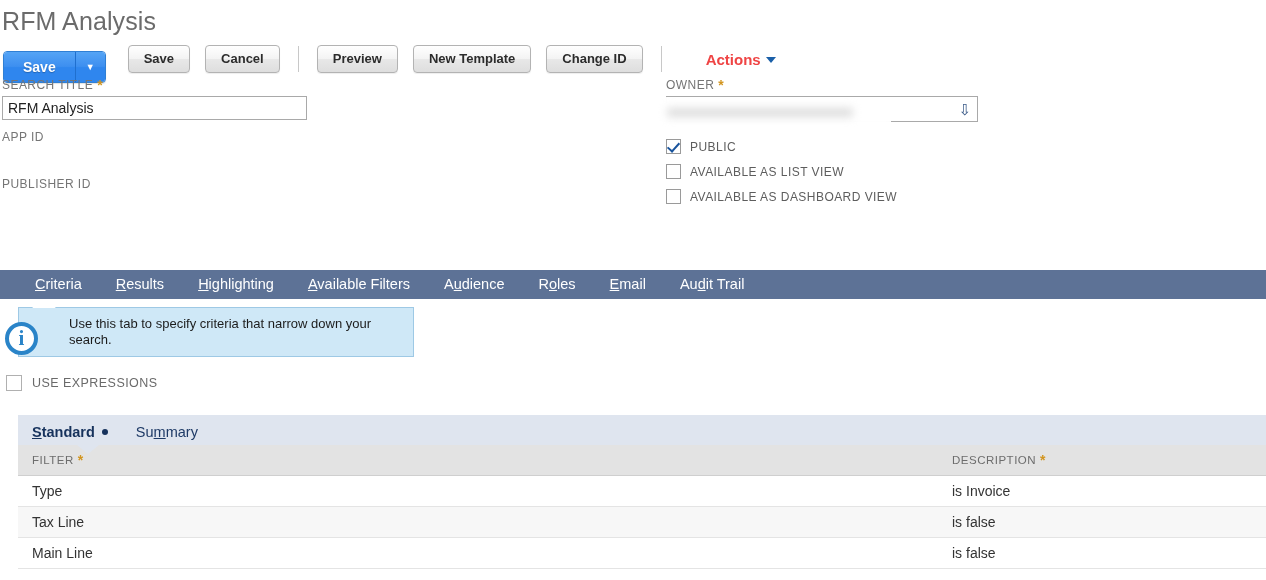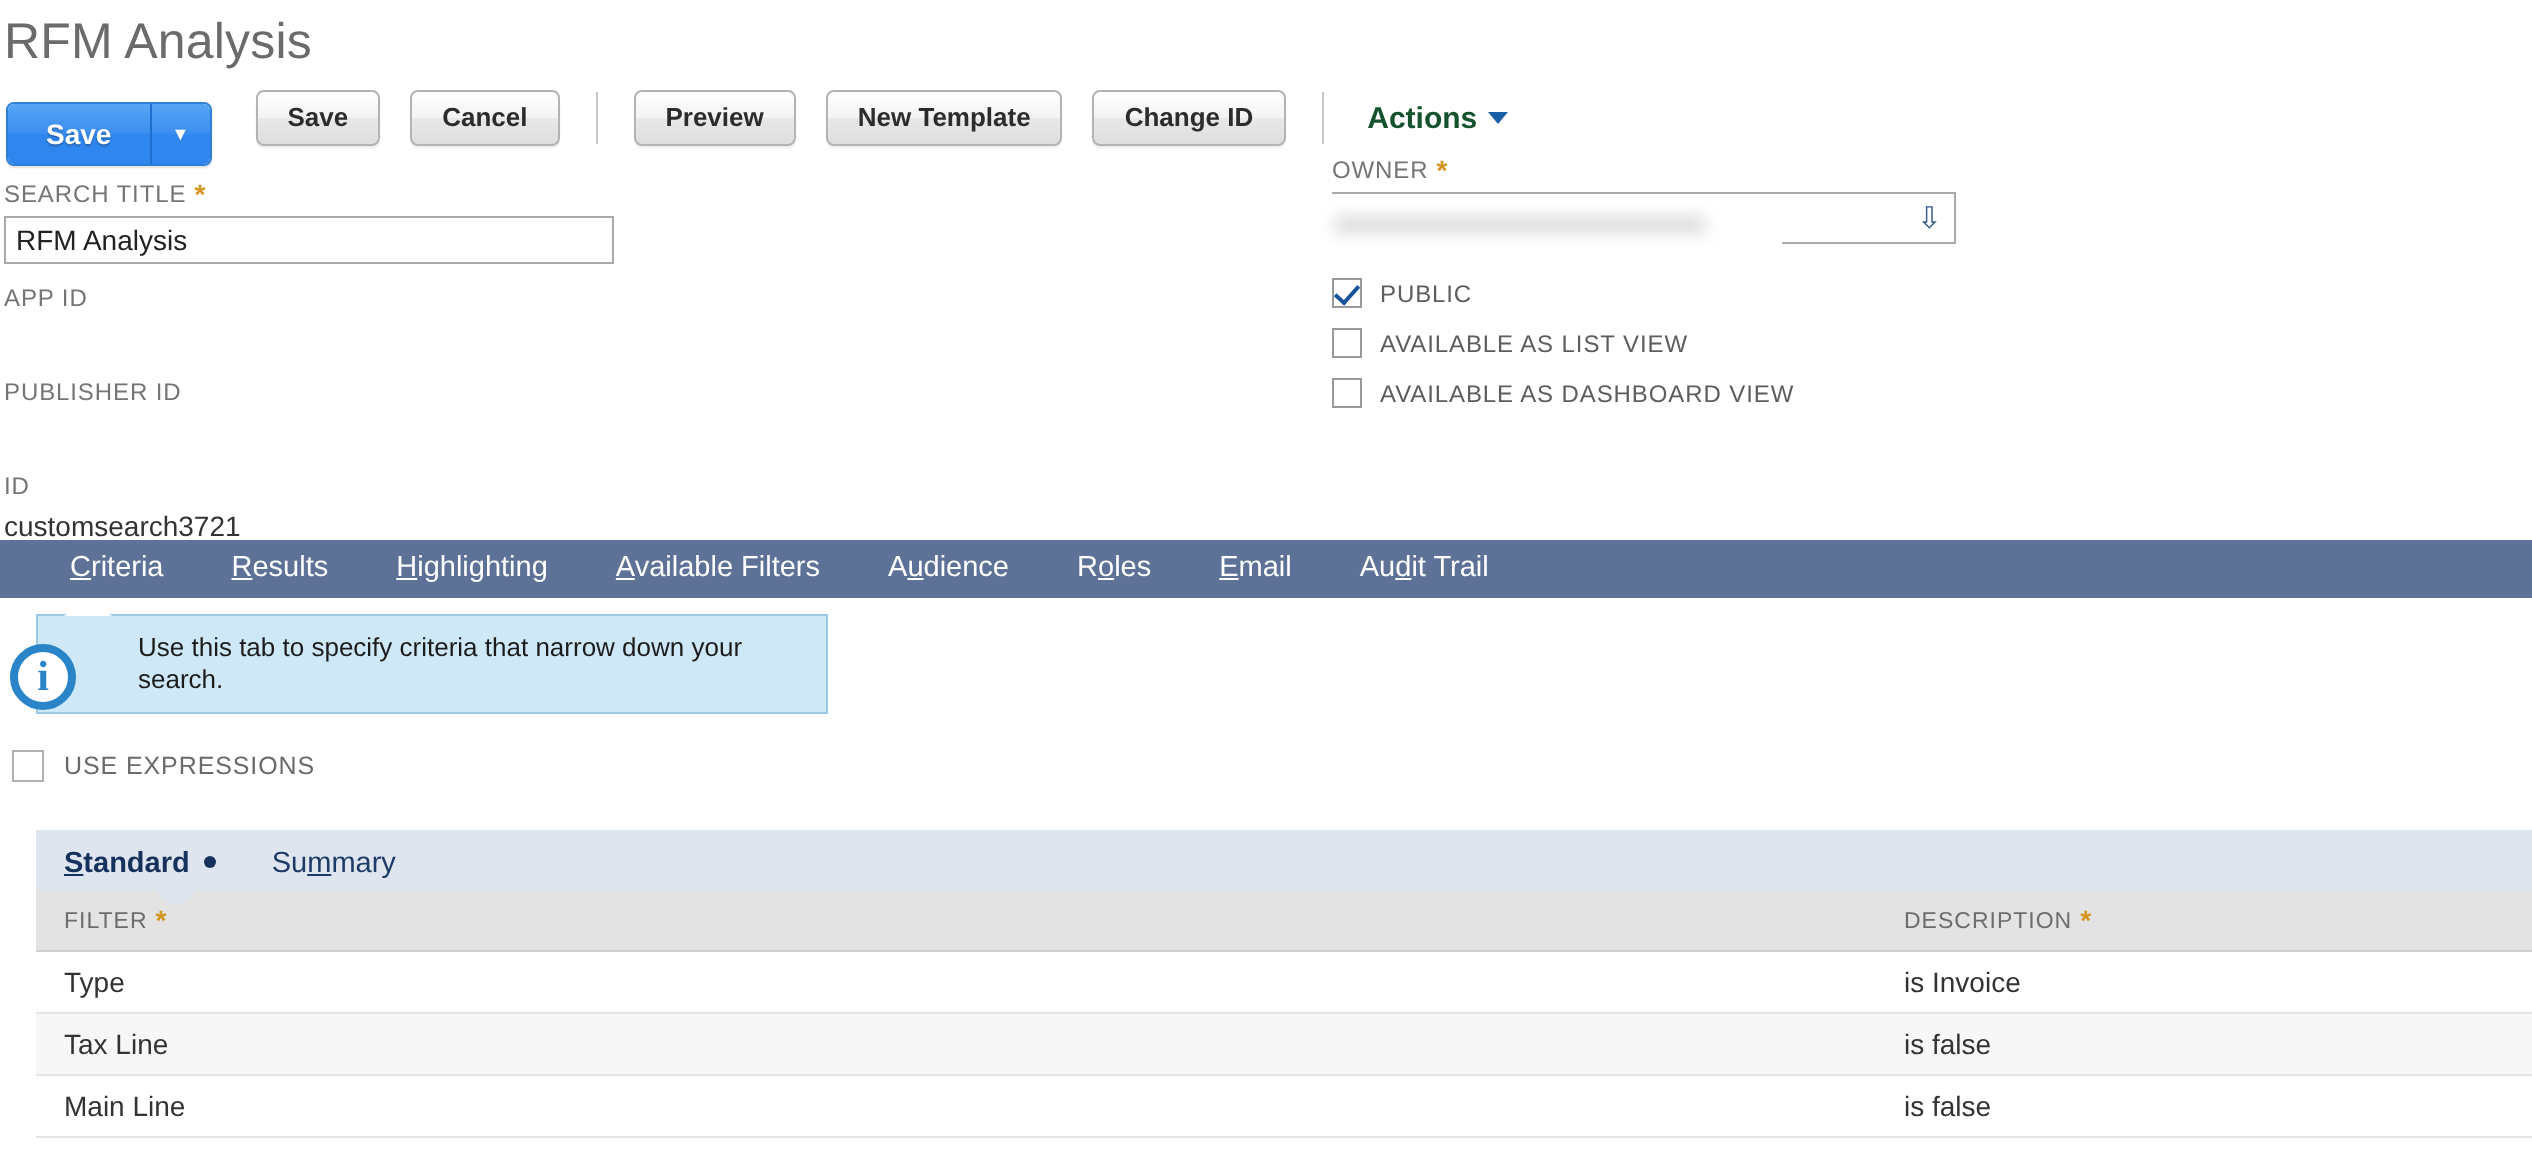--- a/index.html
+++ b/index.html
@@ -90,45 +90,45 @@
   }
   .tb-sep {
     width: 1px;
     height: 26px;
     background: #c8c8c8;
     margin: 0 18px;
   }
   .btn + .btn { margin-left: 15px; }
 
   .actions-link {
-    color: #14532d;
+    color: #ef4444;
     font-weight: bold;
     font-size: 15px;
     text-decoration: none;
     cursor: pointer;
-    margin-left: 4px;
+    margin-left: 26px;
     white-space: nowrap;
   }
   .caret-down {
     display: inline-block;
     width: 0; height: 0;
     border-left: 5px solid transparent;
     border-right: 5px solid transparent;
     border-top: 6px solid #1a5fa8;
     margin-left: 5px;
     vertical-align: 2px;
   }
 
   
   .form-area {
     position: relative;
     height: 185px;
     padding-top: 8px;
   }
-  .col-left  { position: absolute; left: 2px;   top: 12px; width: 640px; }
+  .col-left  { position: absolute; left: 2px;   top: 0; width: 640px; }
   .col-right { position: absolute; left: 666px; top: 0; width: 560px; }
 
   .fld-label {
     font-size: 12px;
     color: #757575;
     letter-spacing: 0.45px;
     text-transform: uppercase;
     margin-bottom: 3px;
     white-space: nowrap;
   }
@@ -401,24 +401,20 @@
     <div class="field-block">
       <div class="fld-label">APP ID</div>
       <div class="static-val"></div>
     </div>
 
     <div class="field-block">
       <div class="fld-label">PUBLISHER ID</div>
       <div class="static-val"></div>
     </div>
 
-    <div class="field-block">
-      <div class="fld-label">ID</div>
-      <div class="static-val">customsearch3721</div>
-    </div>
   </div>
 
   <div class="col-right">
     <div class="field-block">
       <div class="fld-label"><span>OWNER</span><span class="req-star">*</span></div>
       <div class="owner-wrap">
         <div class="owner-select">
           <span class="owner-chev">⇩</span>
         </div>
         <div class="redaction"></div>

